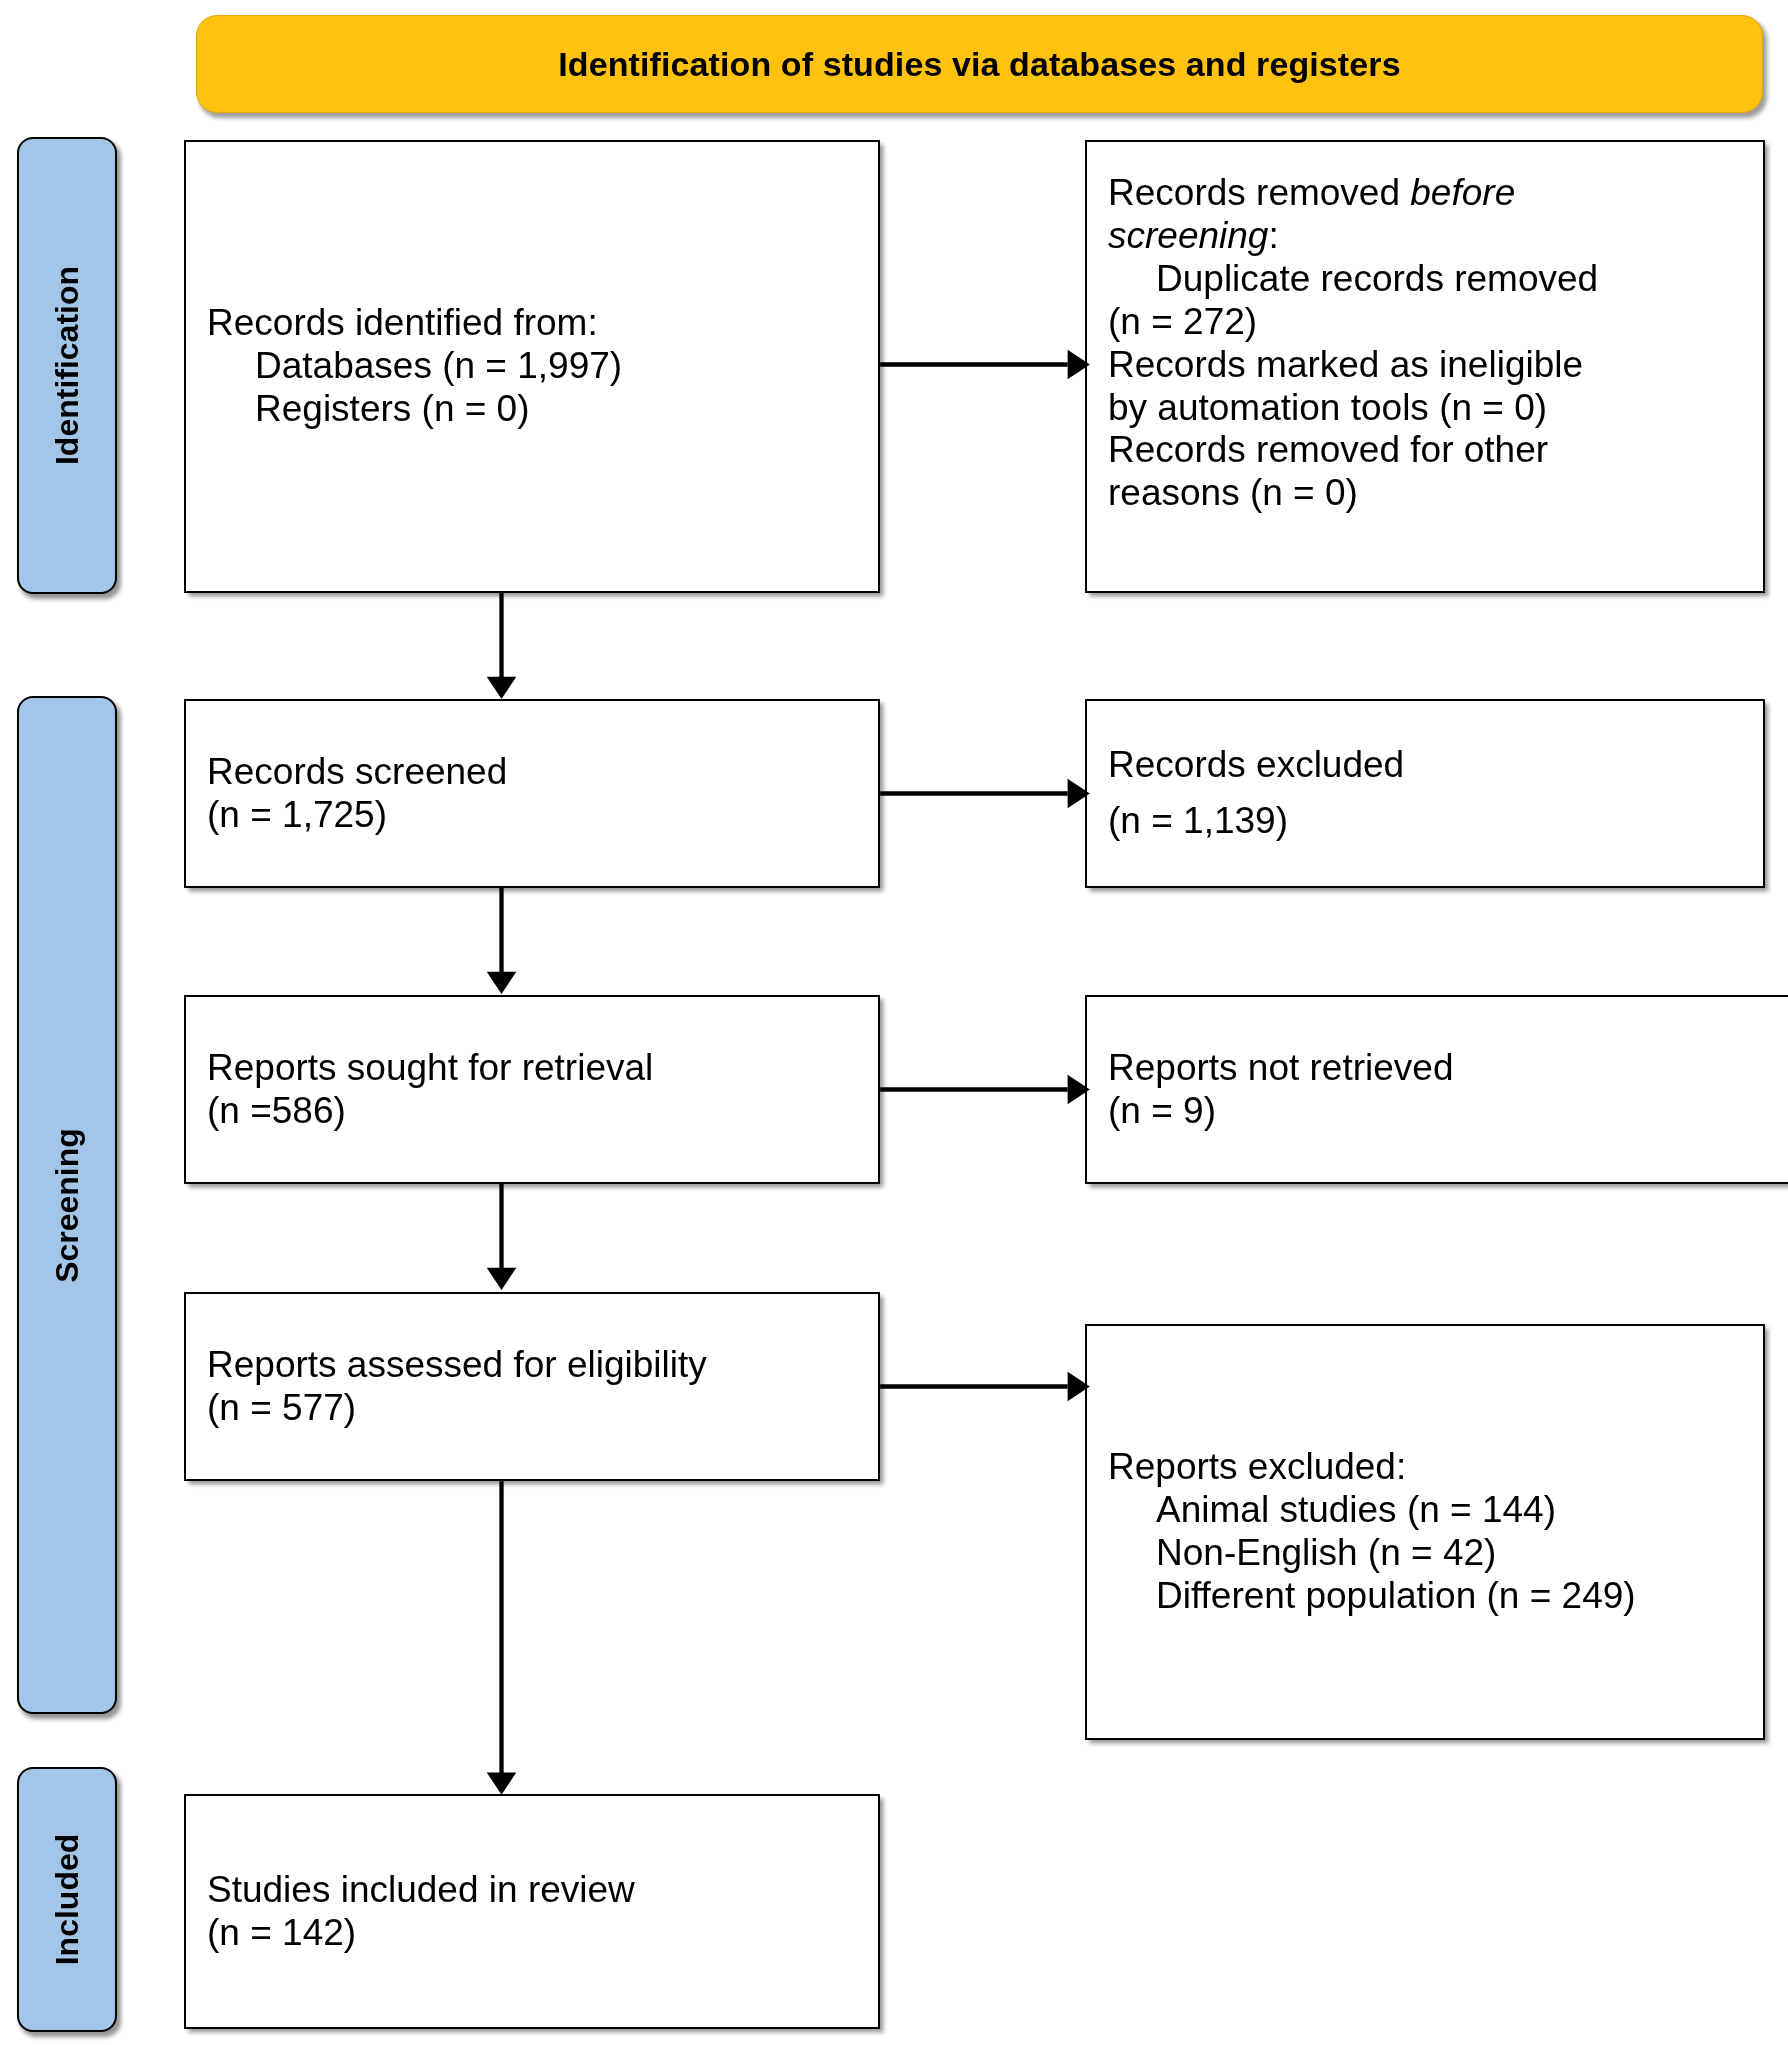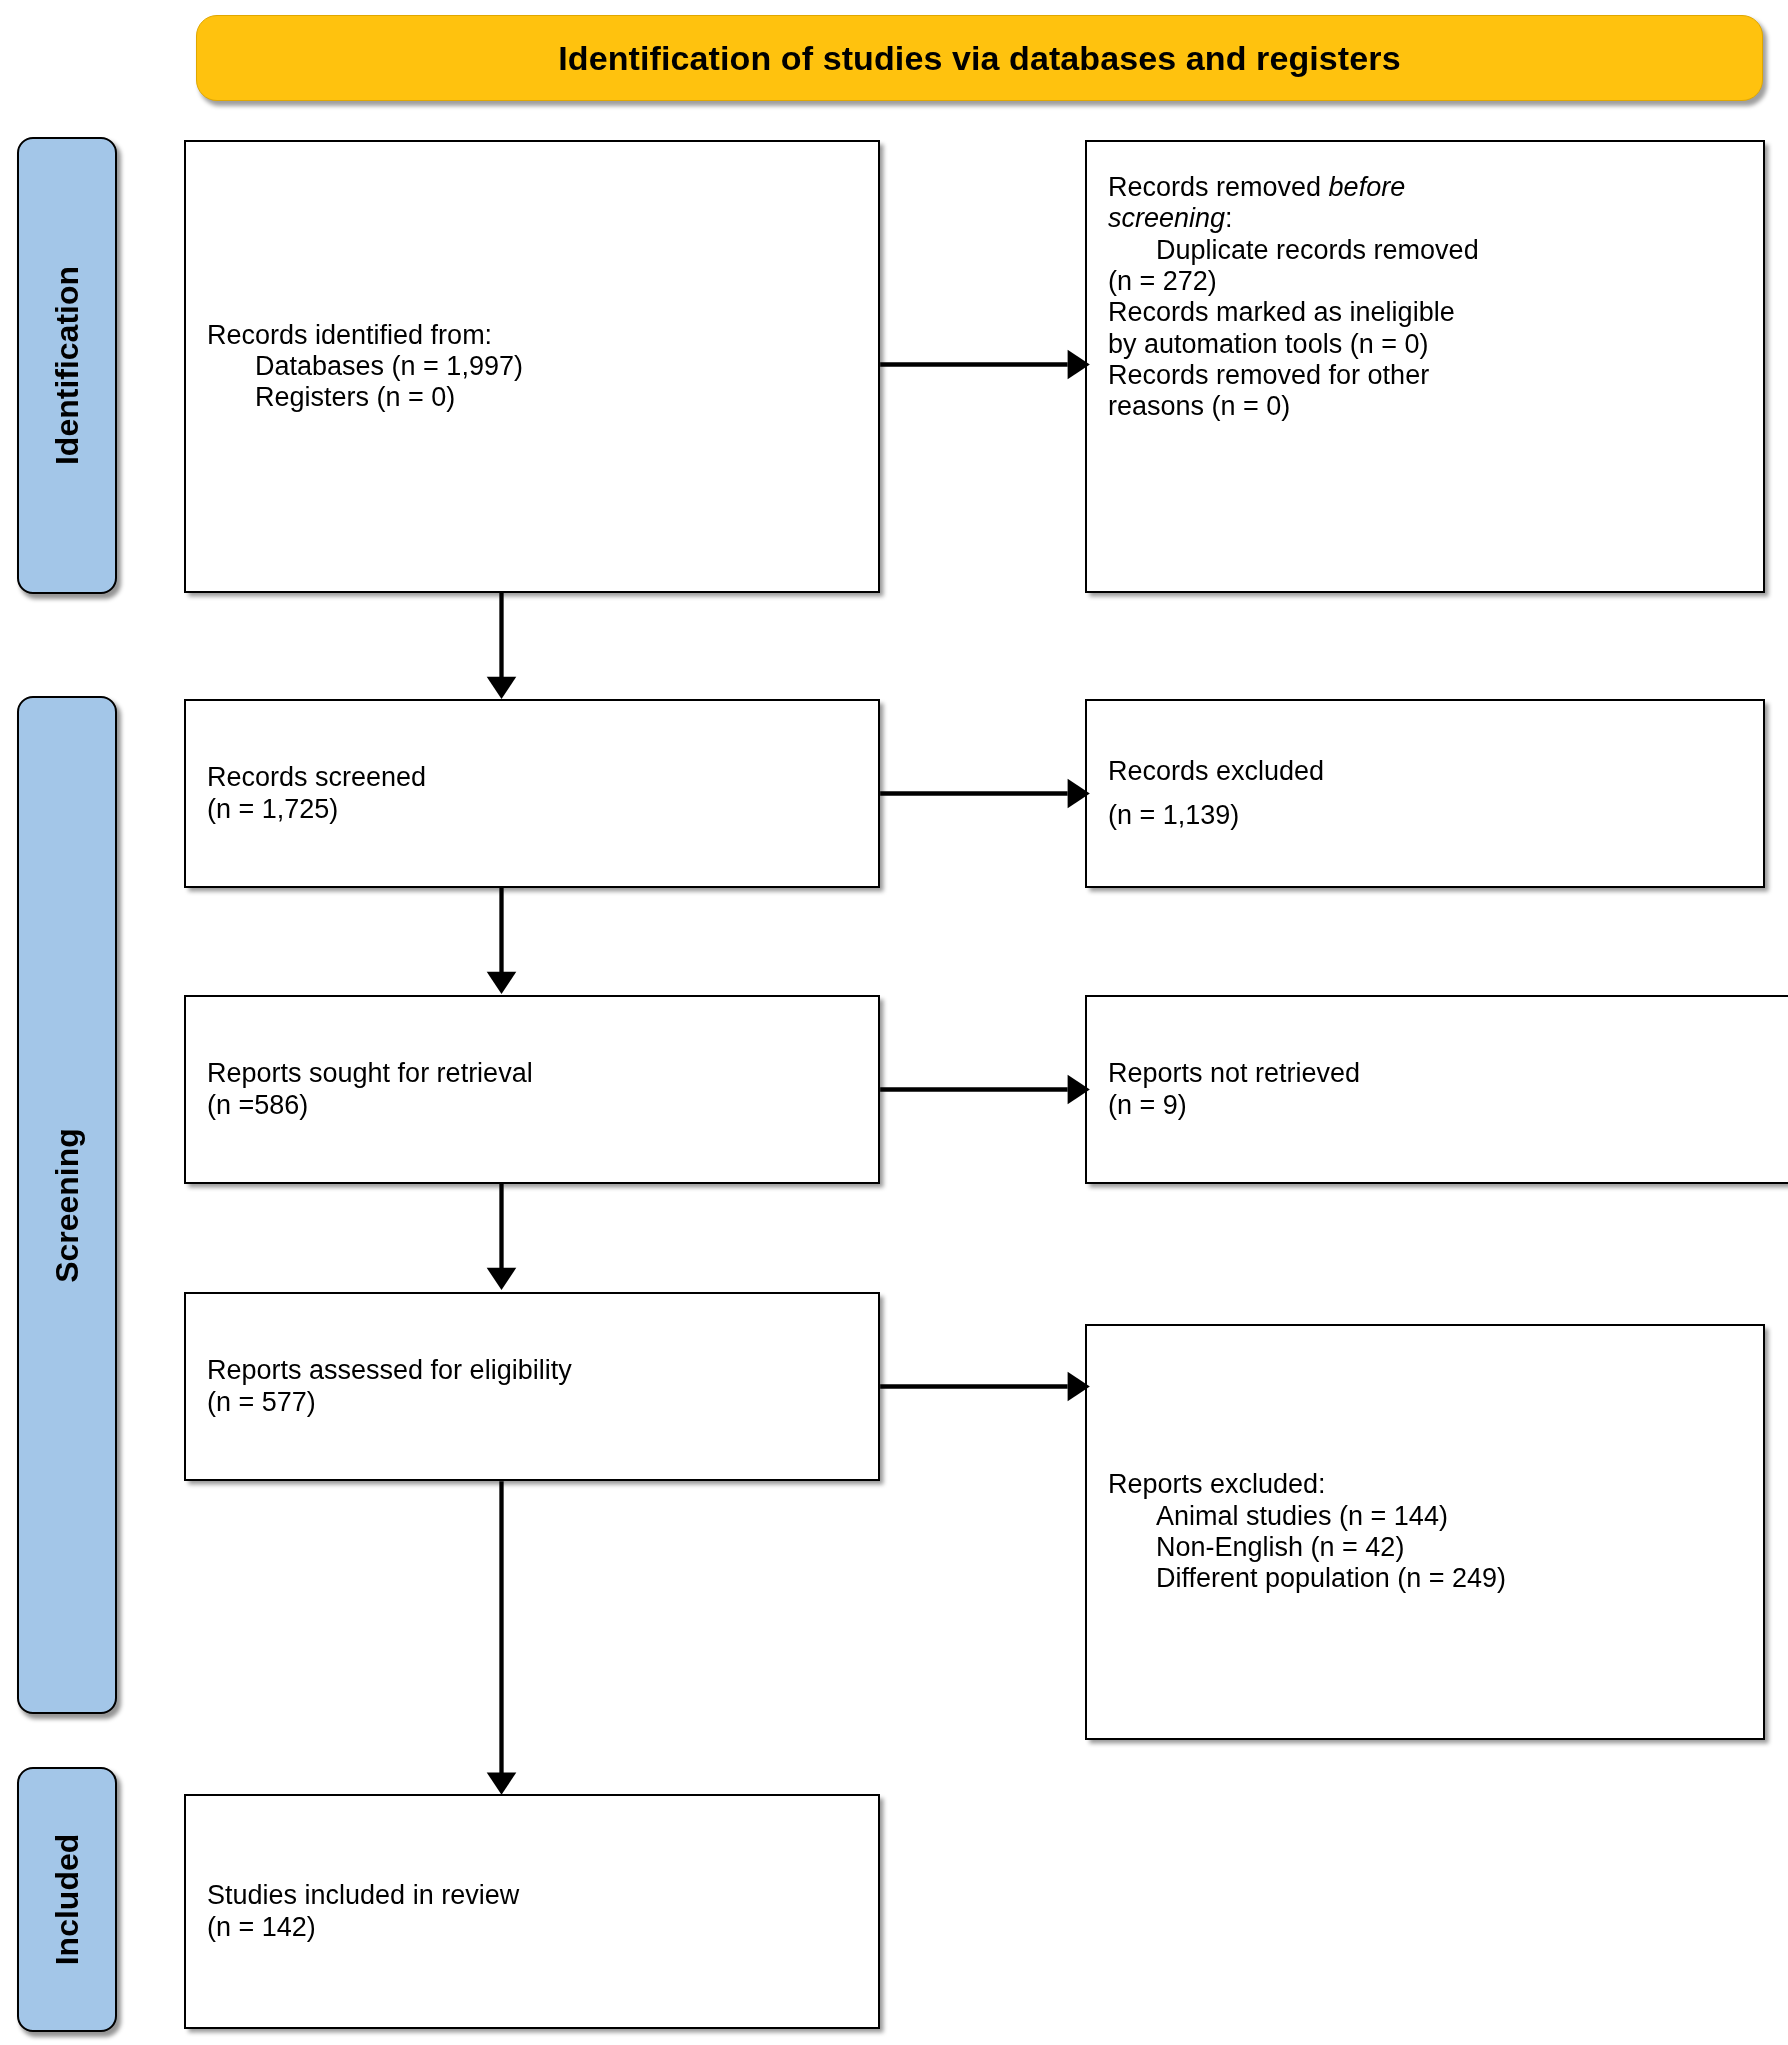--- a/index.html
+++ b/index.html
@@ -64,21 +64,21 @@
     background: #ffffff;
     border: 2.5px solid #000000;
     box-shadow: 3.7px 4.3px 4.3px rgba(0,0,0,0.40);
     box-sizing: border-box;
     display: flex;
     flex-direction: column;
     justify-content: center;
     padding: 0 21px;
   }
   .flow-box .line {
-    font-size: 27px;
+    font-size: 37px;
     line-height: 1.16;
     color: #000000;
     white-space: nowrap;
   }
   .flow-box .line.indent {
     padding-left: 48px;
   }
   .flow-box .line .em {
     font-style: italic;
   }
@@ -90,21 +90,21 @@
   .conn svg {
     display: block;
     overflow: visible;
   }
 </style>
 </head>
 <body>
 
 <div id="prisma-root">
 
-  <div class="stage-banner" style="left:196px; top:15px; width:1567px; height:86px;">
+  <div class="stage-banner" style="left:196px; top:15px; width:1567px; height:98px;">
     <span class="banner-text">Identification of studies via databases and registers</span>
   </div>
 
   <div class="phase-tab" style="left:17.3px; top:137px; width:100px; height:457px;">
     <span class="phase-text">Identification</span>
   </div>
 
   <div class="phase-tab" style="left:17.3px; top:696px; width:100px; height:1018px;">
     <span class="phase-text">Screening</span>
   </div>

